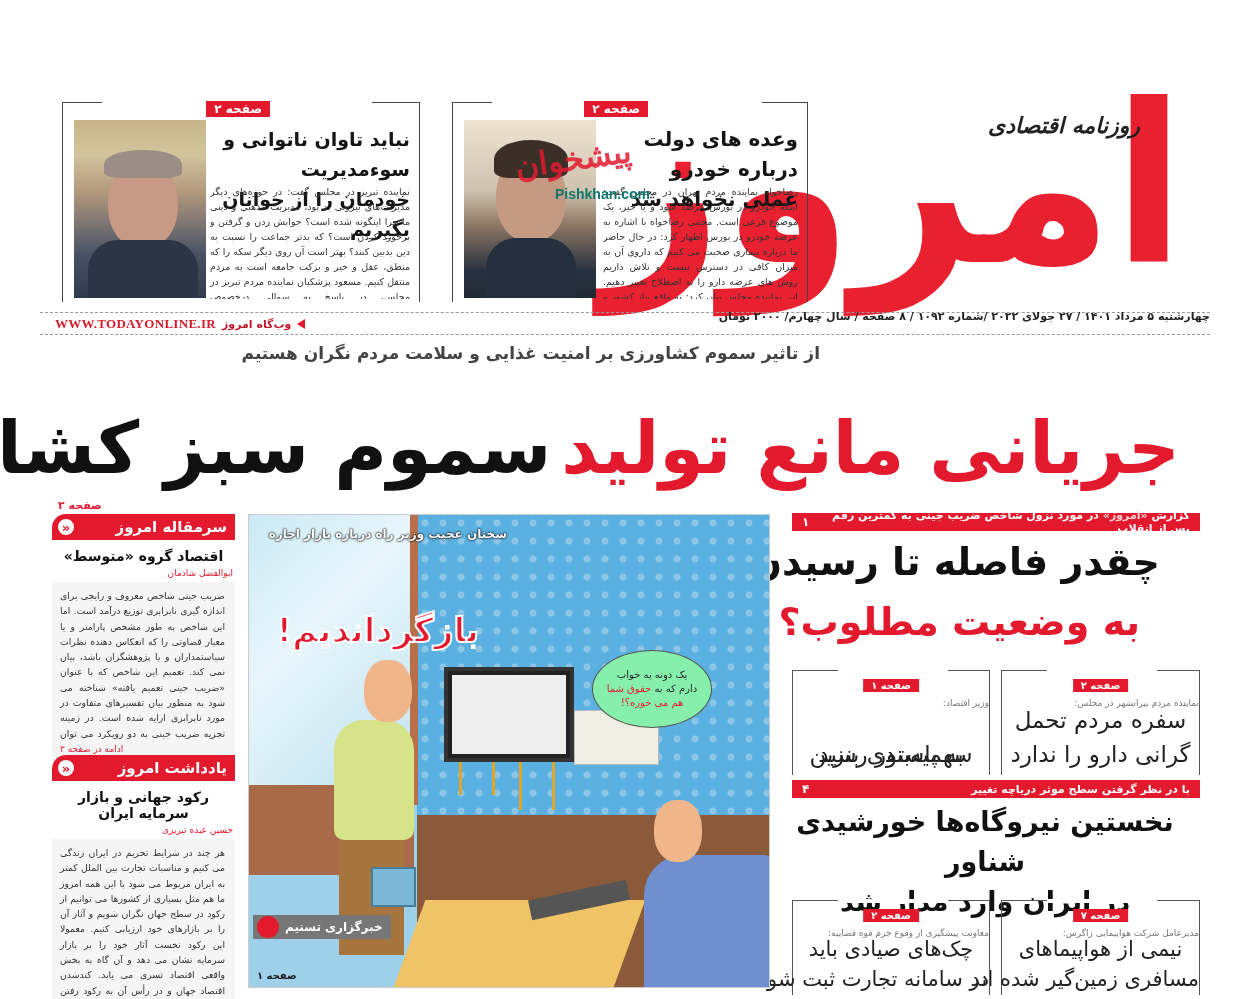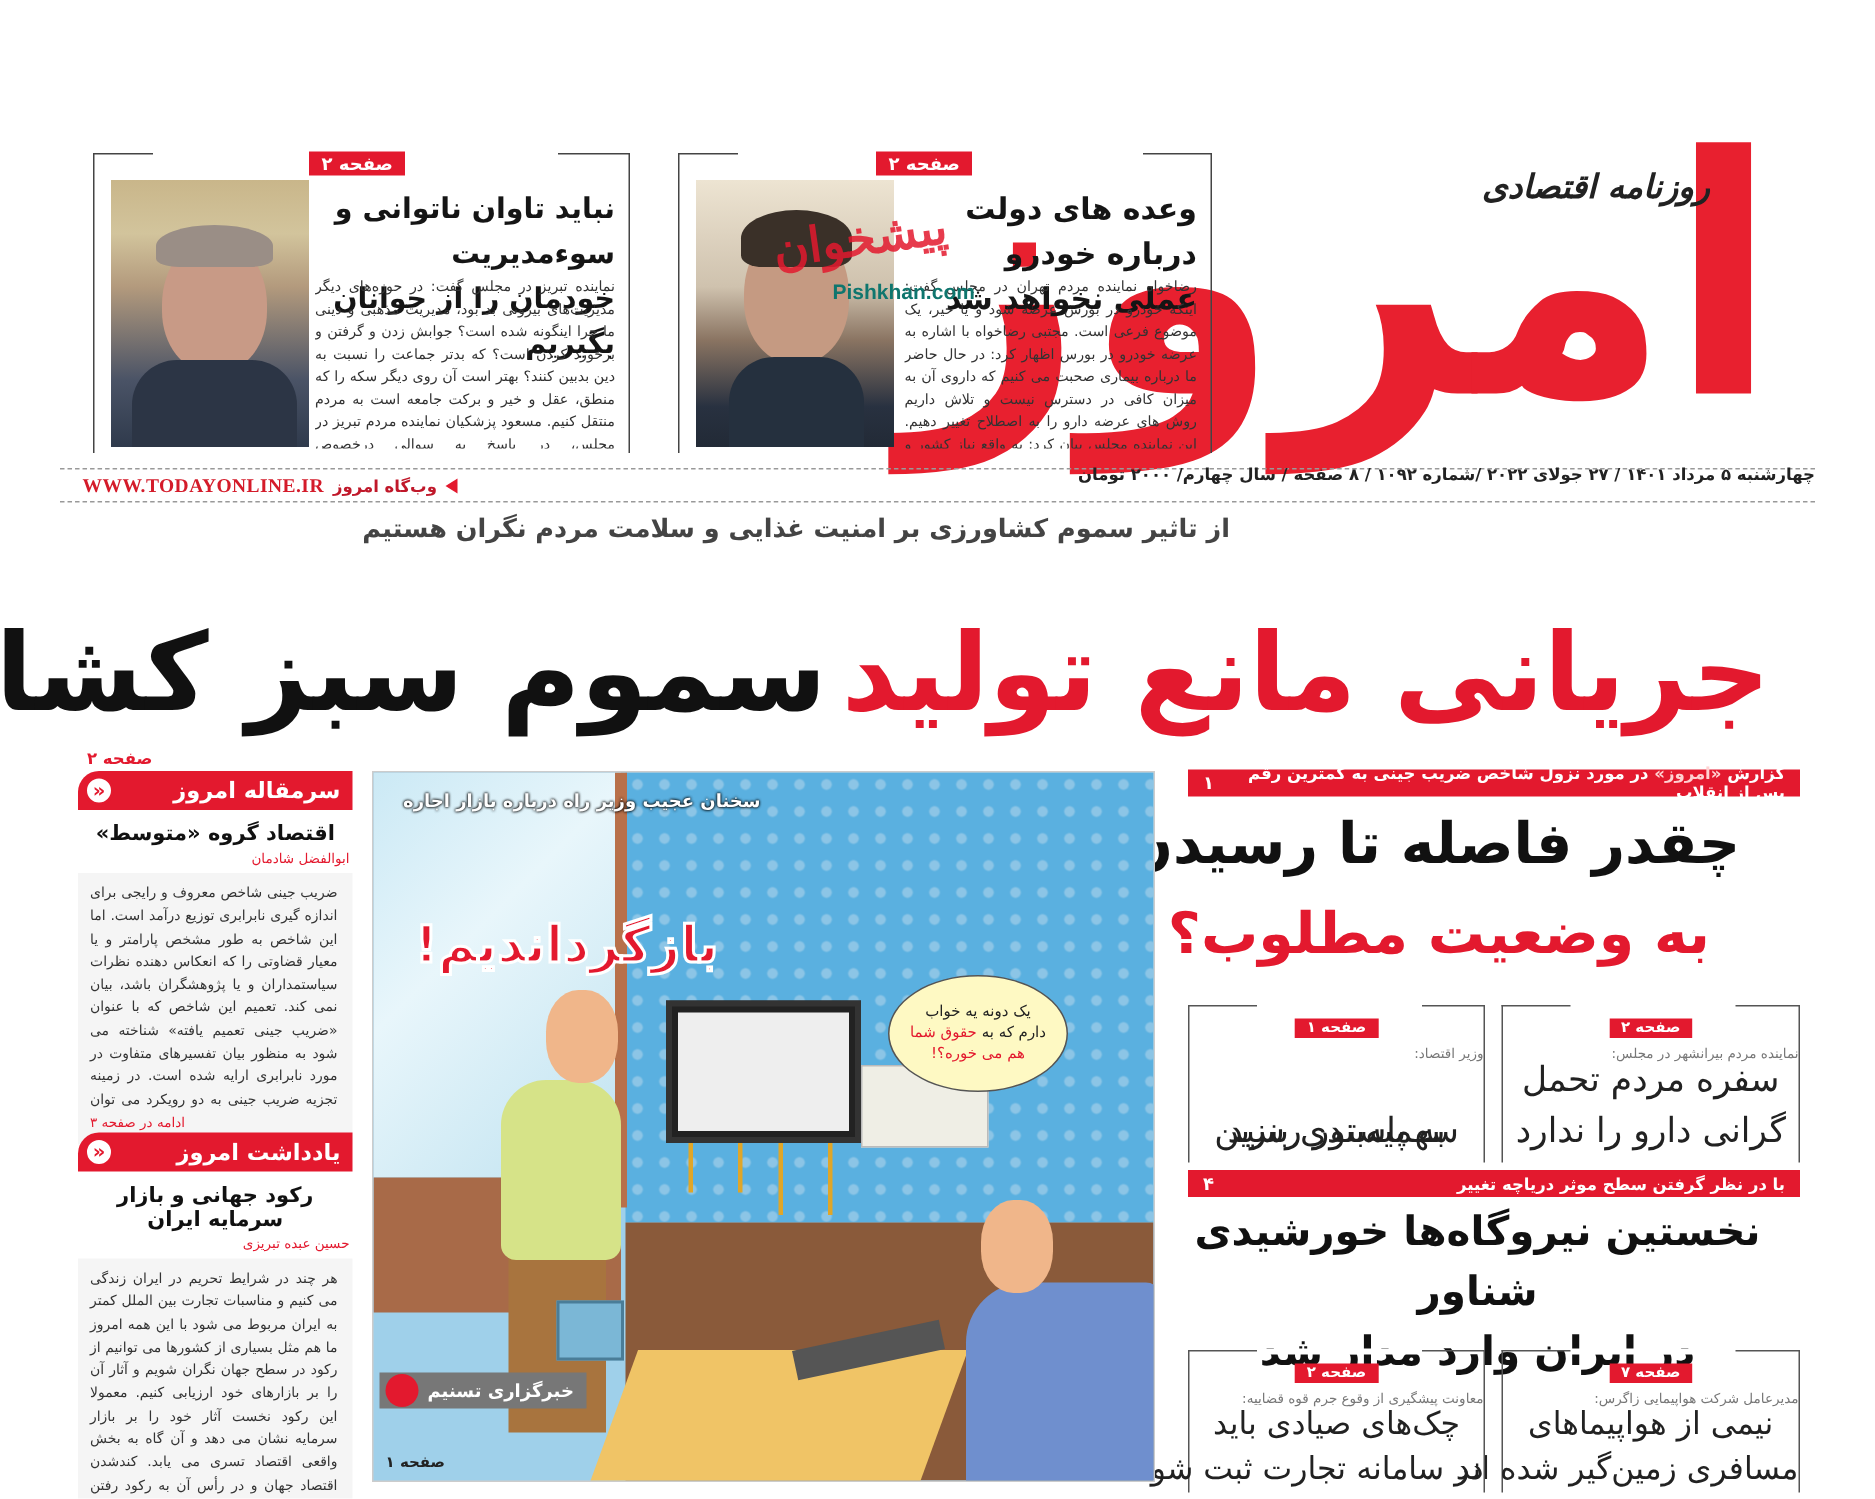--- a/index.html
+++ b/index.html
@@ -84,21 +84,21 @@
   .cartoon .case { position: absolute; left: 122px; top: 352px; width: 45px; height: 40px; background: #7bb7d6; border: 2px solid #4a7d98; }
   .cartoon .man2-body { position: absolute; left: 395px; top: 340px; width: 130px; height: 140px; background: #6f8fce; border-radius: 40px 10px 0 0; }
   .cartoon .man2-head { position: absolute; left: 405px; top: 285px; width: 48px; height: 62px; background: #f0b68a; border-radius: 45%; }
   .cartoon .chair { position: absolute; width: 36px; height: 70px; border: 3px solid #e0a628; border-bottom: none; }
   .cartoon .printer { position: absolute; left: 325px; top: 195px; width: 85px; height: 55px; background: #efeee5; border: 1px solid #bbb; }
   .cartoon .kb { position: absolute; left: 280px; top: 375px; width: 100px; height: 20px; background: #555; transform: rotate(-12deg); }
 
   .cartoon .c-kicker { position: absolute; right: 262px; top: 12px; font-size: 12px; font-weight: bold; color: #fff; text-shadow: 0 0 2px #000, 0 0 2px #000; white-space: nowrap; }
   .cartoon .c-title { position: absolute; right: 70px; top: 36px; font-size: 34px; font-weight: 900; color: #fff; -webkit-text-stroke: 2px #222; white-space: nowrap; }
   .cartoon .c-title2 { position: absolute; right: 290px; top: 95px; font-size: 34px; font-weight: 900; color: #e3192e; -webkit-text-stroke: 2px #fff; white-space: nowrap; }
-  .cartoon .bubble { position: absolute; left: 343px; top: 135px; width: 120px; height: 78px; background: #fef9c3; border: 1px solid #555; border-radius: 50%; display: flex; flex-direction: column; justify-content: center; align-items: center; font-size: 10px; line-height: 14px; color: #222; text-align: center; }
+  .cartoon .bubble { position: absolute; left: 343px; top: 135px; width: 120px; height: 78px; background: #86efac; border: 1px solid #555; border-radius: 50%; display: flex; flex-direction: column; justify-content: center; align-items: center; font-size: 10px; line-height: 14px; color: #222; text-align: center; }
   .cartoon .bubble .hl { color: #e3192e; }
   .cartoon .credit { position: absolute; left: 4px; top: 400px; height: 24px; background: #777; color: #fff; display: flex; align-items: center; gap: 6px; padding: 0 8px 0 4px; font-size: 12px; font-weight: bold; }
   .cartoon .credit .logo-dot { width: 22px; height: 22px; border-radius: 50%; background: #e3192e; }
   .cartoon .page { position: absolute; left: 8px; bottom: 6px; font-size: 10px; color: #222; font-weight: bold; }
 </style>
 </head>
 <body>
 
 <div class="abs logo">امروز</div>
 <div class="abs tagline">روزنامه اقتصادی</div>

